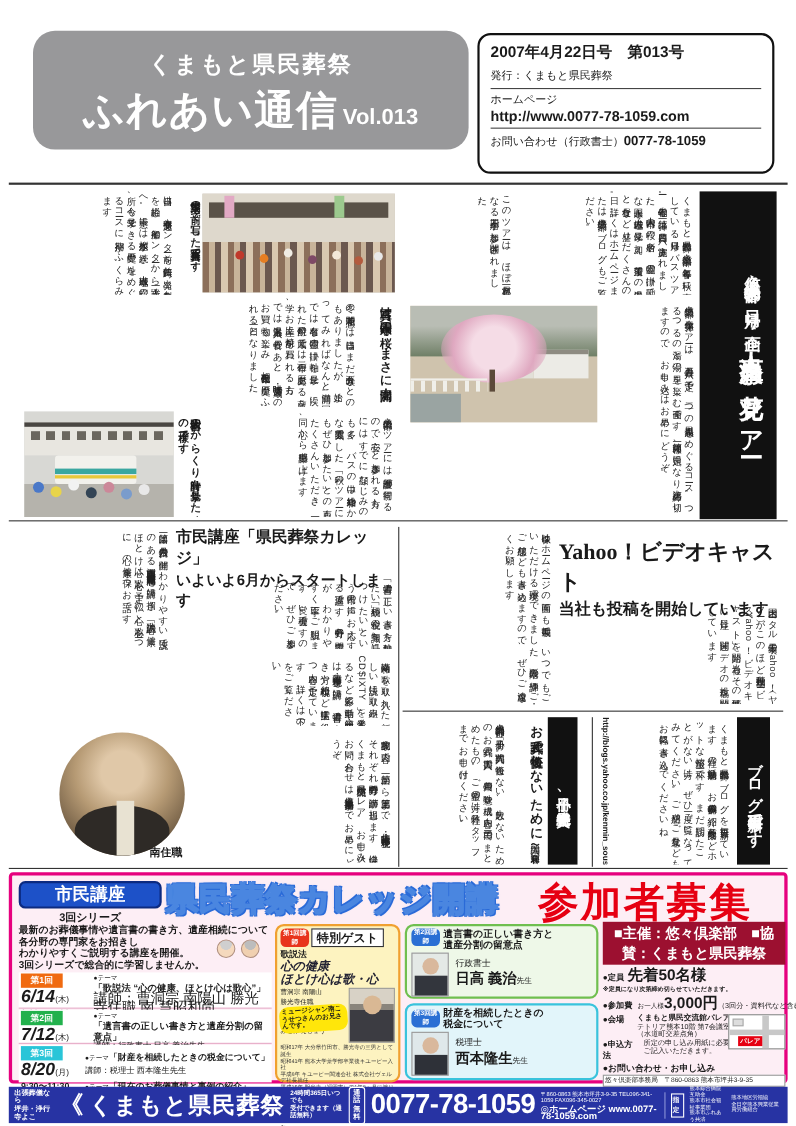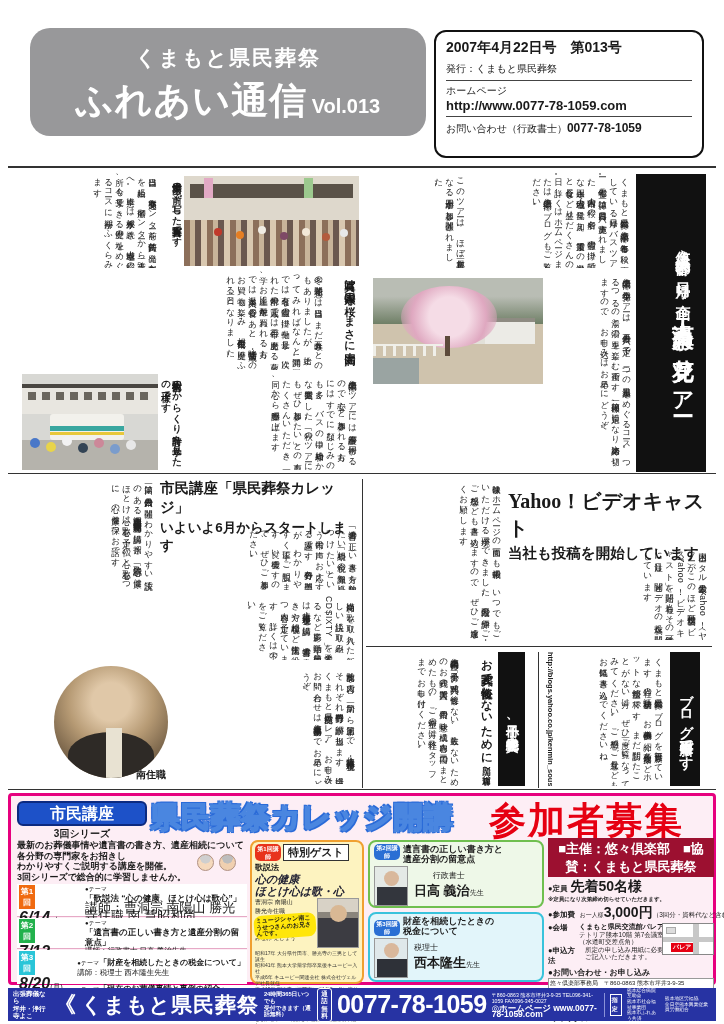--- a/index.html
+++ b/index.html
@@ -8,21 +8,21 @@
   .abs { position:absolute; }
   .v { writing-mode:vertical-rl; text-orientation:mixed; font-size:8.5px; line-height:11px;
        letter-spacing:0.5px; overflow:hidden; color:#222; }
   .vcap { writing-mode:vertical-rl; text-orientation:mixed; font-weight:bold; overflow:hidden; }
   .rule { background:#333; }
   .serif { font-family:"Liberation Serif","DejaVu Serif",serif; }
   .photo { overflow:hidden; position:absolute; }
   .bold { font-weight:bold; }
   .bannerv { background:#111; color:#fff; writing-mode:vertical-rl; text-orientation:mixed;
              font-weight:bold; text-align:center; overflow:hidden; }
-  .snlabel { color:#fff; font-weight:bold; font-size:8px; text-align:center; padding:1px 0; width:16px; }
+  .snlabel { color:#fff; font-weight:bold; font-size:8px; text-align:center; padding:1px 0; width:38px; }
   .sn1 { background:#f06a10; } .sn2 { background:#22b14c; } .sn3 { background:#29c5d8; }
   .redbig { color:#d61518; font-weight:bold; }
   .dot { border-radius:50%; position:absolute; }
 </style>
 </head>
 <body>
 
 <div class="abs" style="left:0;top:0;width:724px;height:1024px;">
 
   <div class="abs" style="left:30px;top:28px;width:396px;height:108px;background:#98989a;border-radius:20px;text-align:center;color:#fff;">
@@ -228,28 +228,28 @@
           <div style="font-size:9px;font-weight:bold;line-height:10px;">遺言書の正しい書き方と</div>
           <div style="font-size:9px;font-weight:bold;line-height:10px;">遺産分割の留意点</div>
         </div>
       </div>
       <div style="display:flex;gap:6px;margin-top:2px;">
         <div class="photo" style="position:relative;width:34px;height:40px;background:#e4e9e6;border:1px solid #999;">
           <span class="dot" style="left:9px;top:4px;width:15px;height:15px;background:#d9b89c;"></span>
           <span class="abs" style="left:2px;top:20px;width:30px;height:20px;background:#33363d;"></span>
         </div>
         <div style="padding-top:4px;">
-          <div style="font-size:8px;text-align:center;">行政書士</div>
+          <div style="font-size:8px;">行政書士</div>
           <div style="white-space:nowrap;"><span style="font-size:13px;font-weight:bold;">日高 義治</span><span style="font-size:7px;">先生</span></div>
         </div>
       </div>
     </div>
 
     <div class="abs" style="left:357px;top:116px;width:176px;height:70px;background:#e2f5fa;border:2px solid #39c3dc;border-radius:8px;padding:2px 4px;">
-      <div style="display:flex;gap:3px;align-items:flex-end;">
+      <div style="display:flex;gap:3px;align-items:center;">
         <div style="background:#2a6fd4;color:#fff;font-size:6px;font-weight:bold;width:26px;height:16px;border-radius:5px;text-align:center;line-height:7.5px;padding-top:1px;">第3回講師</div>
         <div style="flex:1;">
           <div style="font-size:9px;font-weight:bold;line-height:10px;">財産を相続したときの</div>
           <div style="font-size:9px;font-weight:bold;line-height:10px;">税金について</div>
         </div>
       </div>
       <div style="display:flex;gap:6px;margin-top:2px;">
         <div class="photo" style="position:relative;width:34px;height:40px;background:#dfe8ea;border:1px solid #999;">
           <span class="dot" style="left:9px;top:4px;width:15px;height:15px;background:#d9b89c;"></span>
           <span class="abs" style="left:2px;top:20px;width:30px;height:20px;background:#2e3138;"></span>

